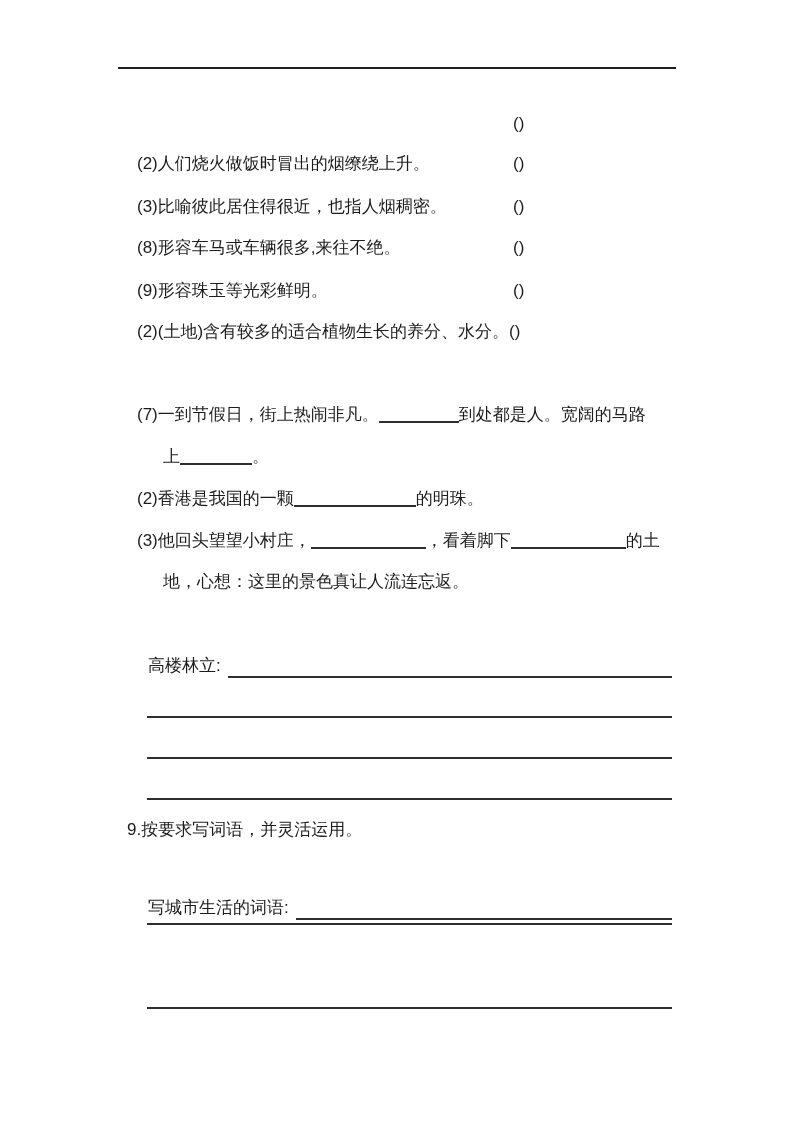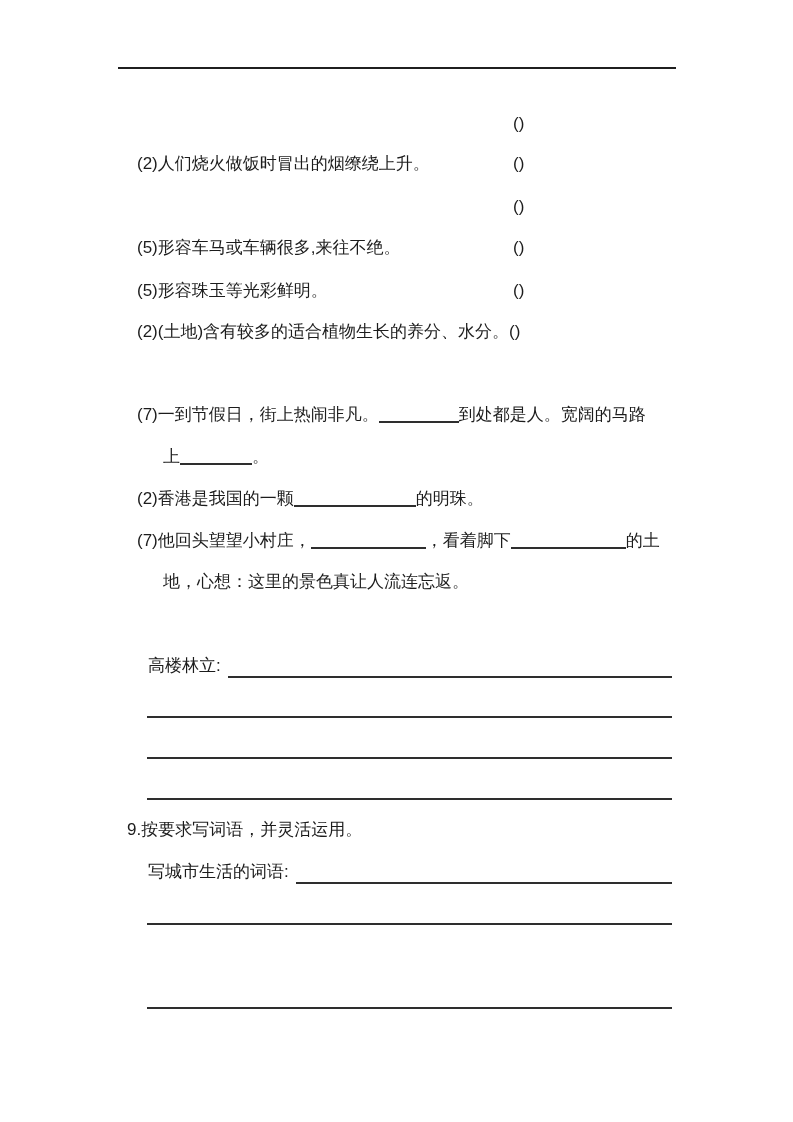--- a/index.html
+++ b/index.html
@@ -71,30 +71,31 @@
   <div class="row" style="top:112px">
     <span class="abs" style="left:513px">()</span>
   </div>
 
   <div class="row" style="top:152px">
     <span class="abs" style="left:137px">(2)人们烧火做饭时冒出的烟缭绕上升。</span>
     <span class="abs" style="left:513px">()</span>
   </div>
 
   <div class="row" style="top:195px">
+    <span class="abs" style="left:137px">(3)比喻彼此居住得很近，也指人烟稠密。</span>
     <span class="abs" style="left:513px">()</span>
   </div>
 
   <div class="row" style="top:236px">
-    <span class="abs" style="left:137px">(5)形容车马或车辆很多,来往不绝。</span>
+    <span class="abs" style="left:137px">(8)形容车马或车辆很多,来往不绝。</span>
     <span class="abs" style="left:513px">()</span>
   </div>
 
   <div class="row" style="top:279px">
-    <span class="abs" style="left:137px">(5)形容珠玉等光彩鲜明。</span>
+    <span class="abs" style="left:137px">(9)形容珠玉等光彩鲜明。</span>
     <span class="abs" style="left:513px">()</span>
   </div>
 
   <div class="row" style="top:320px">
     <span class="abs" style="left:137px">
       <span>(2)(土地)含有较多的适合植物生长的养分、水分。</span><span>()</span>
     </span>
   </div>
 
 
@@ -111,21 +112,21 @@
   </div>
 
   <div class="row" style="top:487px">
     <span class="abs" style="left:137px">
       <span>(2)香港是我国的一颗</span><span class="blank w122"></span><span>的明珠。</span>
     </span>
   </div>
 
   <div class="row" style="top:529px">
     <span class="abs" style="left:137px">
-      <span>(7)他回头望望小村庄，</span><span class="blank w115"></span><span>，看着脚下</span><span class="blank w115"></span><span>的土</span>
+      <span>(3)他回头望望小村庄，</span><span class="blank w115"></span><span>，看着脚下</span><span class="blank w115"></span><span>的土</span>
     </span>
   </div>
 
   <div class="row" style="top:570px">
     <span class="abs" style="left:163px">地，心想：这里的景色真让人流连忘返。</span>
   </div>
 
 
   <div class="fill-row" style="top:654px">
     <span>高楼林立:</span>
@@ -133,21 +134,21 @@
   </div>
 
   <div class="blank-line" style="top:716px"></div>
   <div class="blank-line" style="top:757px"></div>
   <div class="blank-line" style="top:798px"></div>
 
   <div class="row" style="top:818px">
     <span class="abs" style="left:127px">9.按要求写词语，并灵活运用。</span>
   </div>
 
-  <div class="fill-row" style="top:860px">
+  <div class="fill-row" style="top:896px">
     <span>写城市生活的词语:</span>
     <div class="fill"></div>
   </div>
   <div class="blank-line" style="top:923px"></div>
 
   <div class="blank-line" style="top:1007px"></div>
 
 </div>
 
 </body></html>

